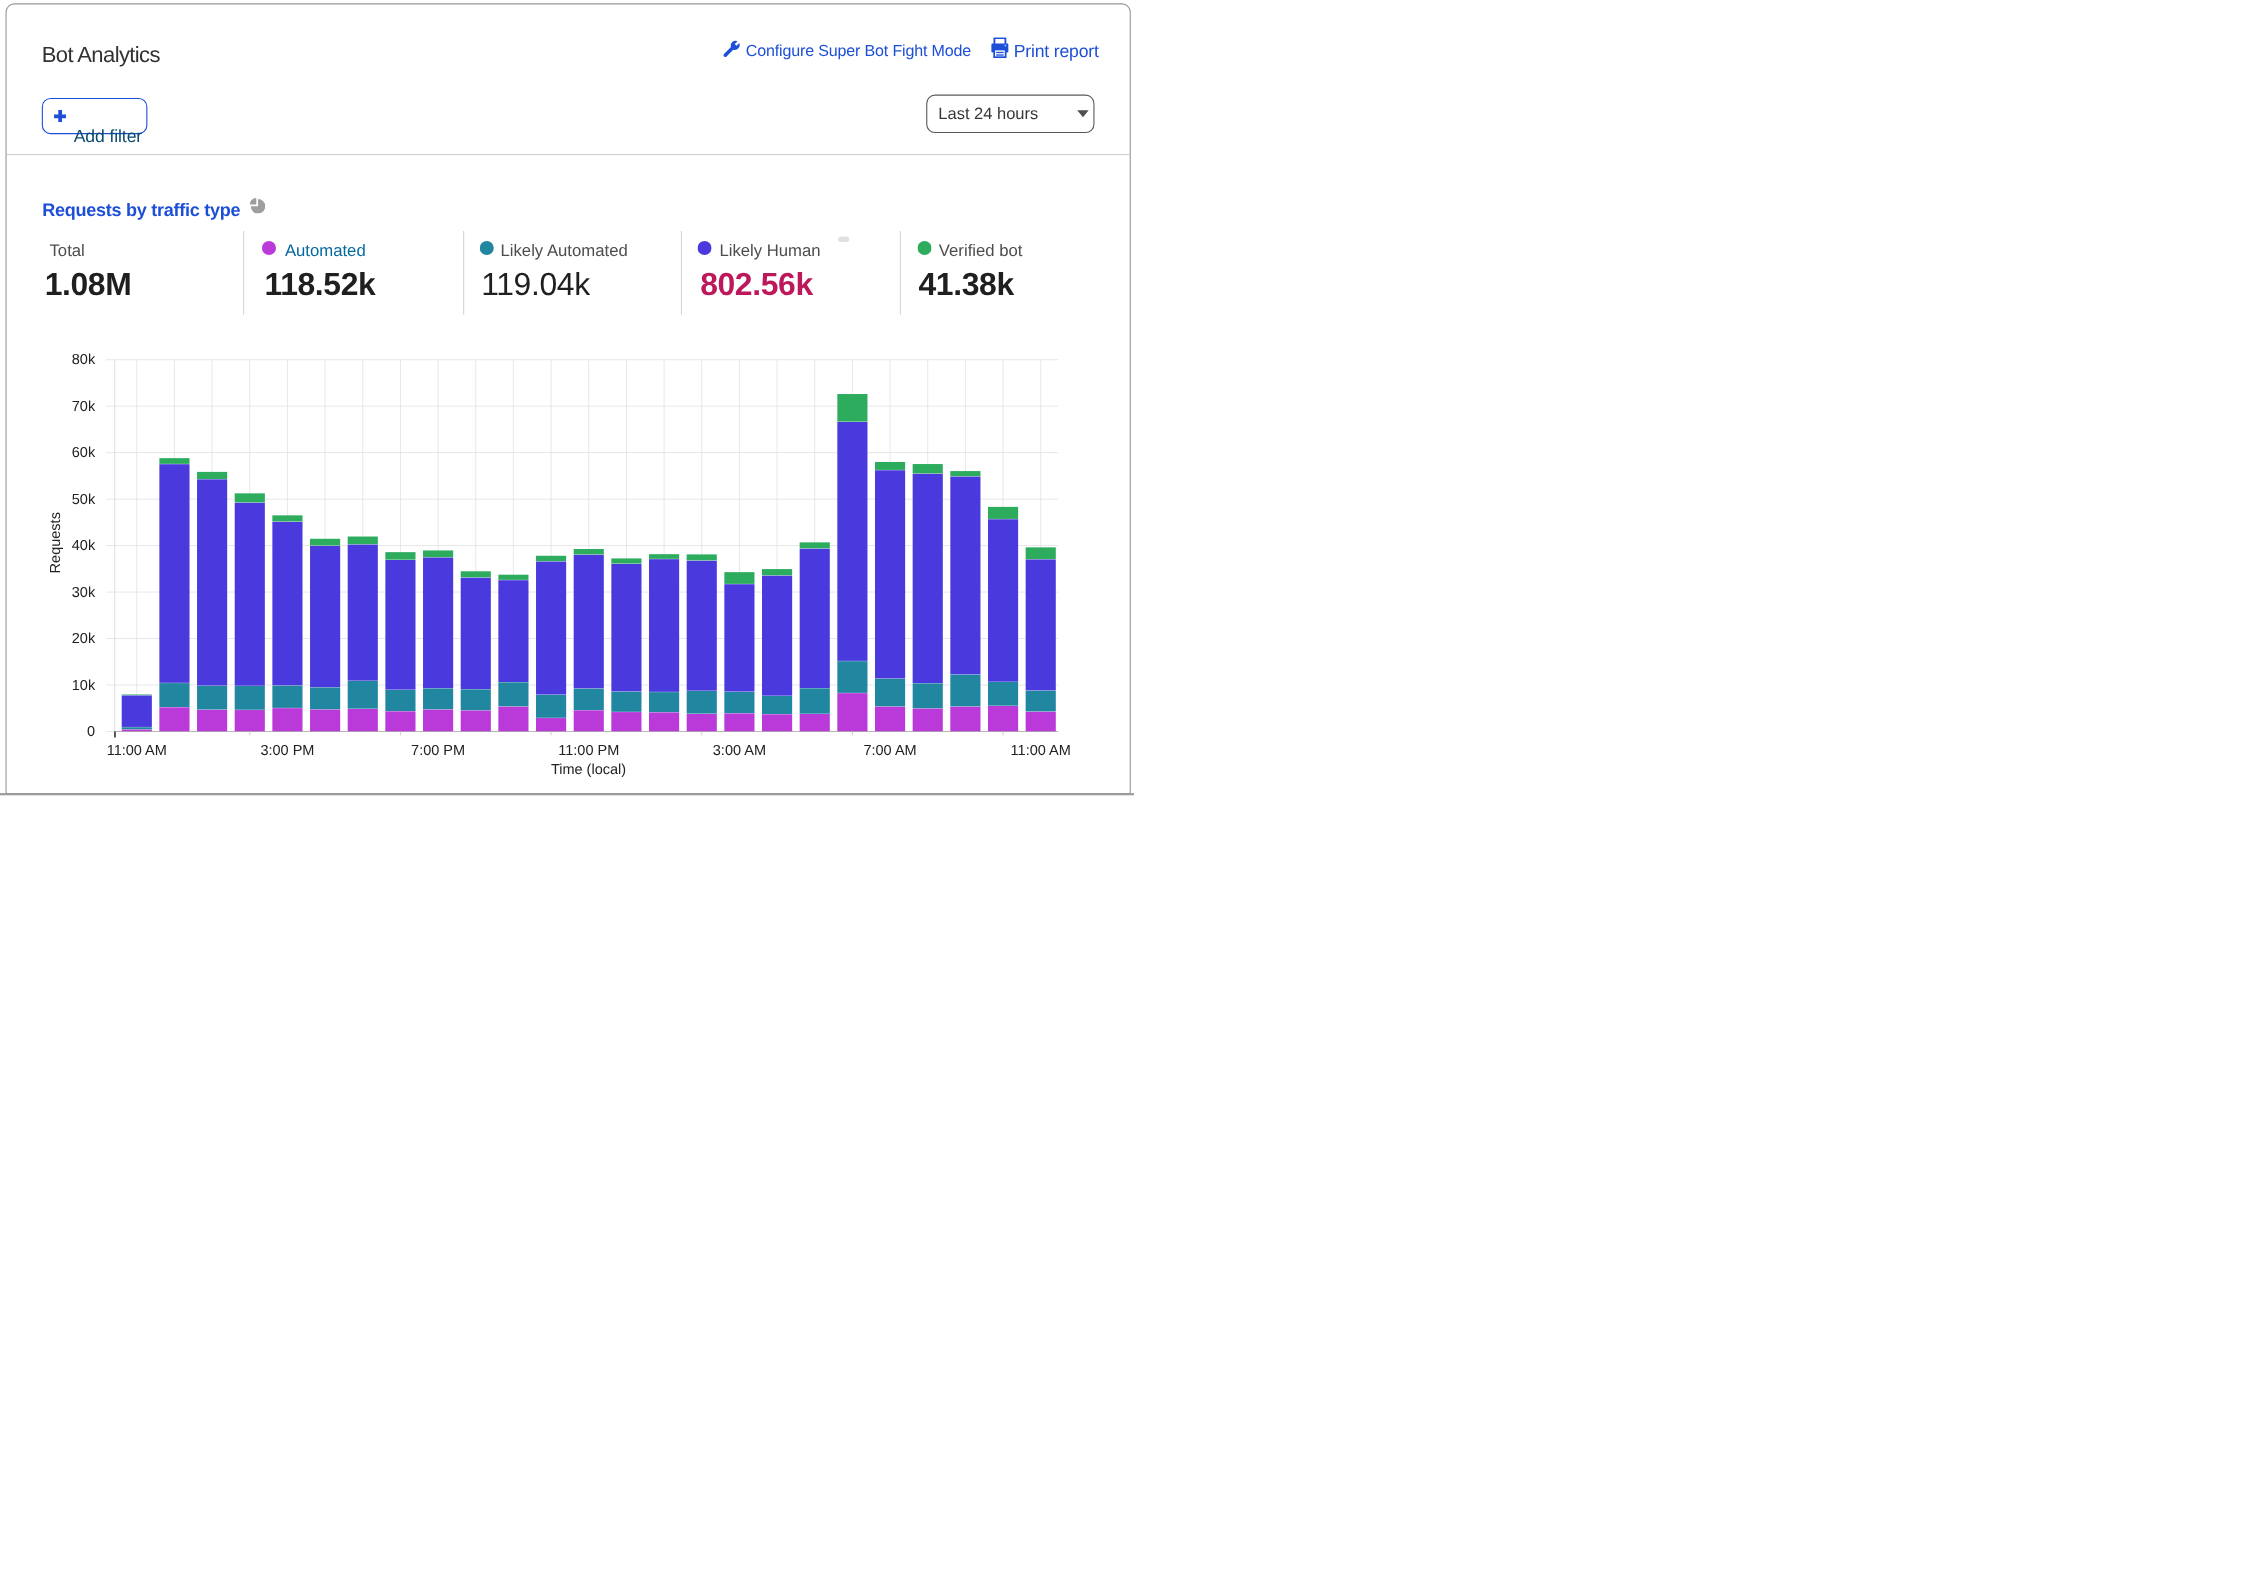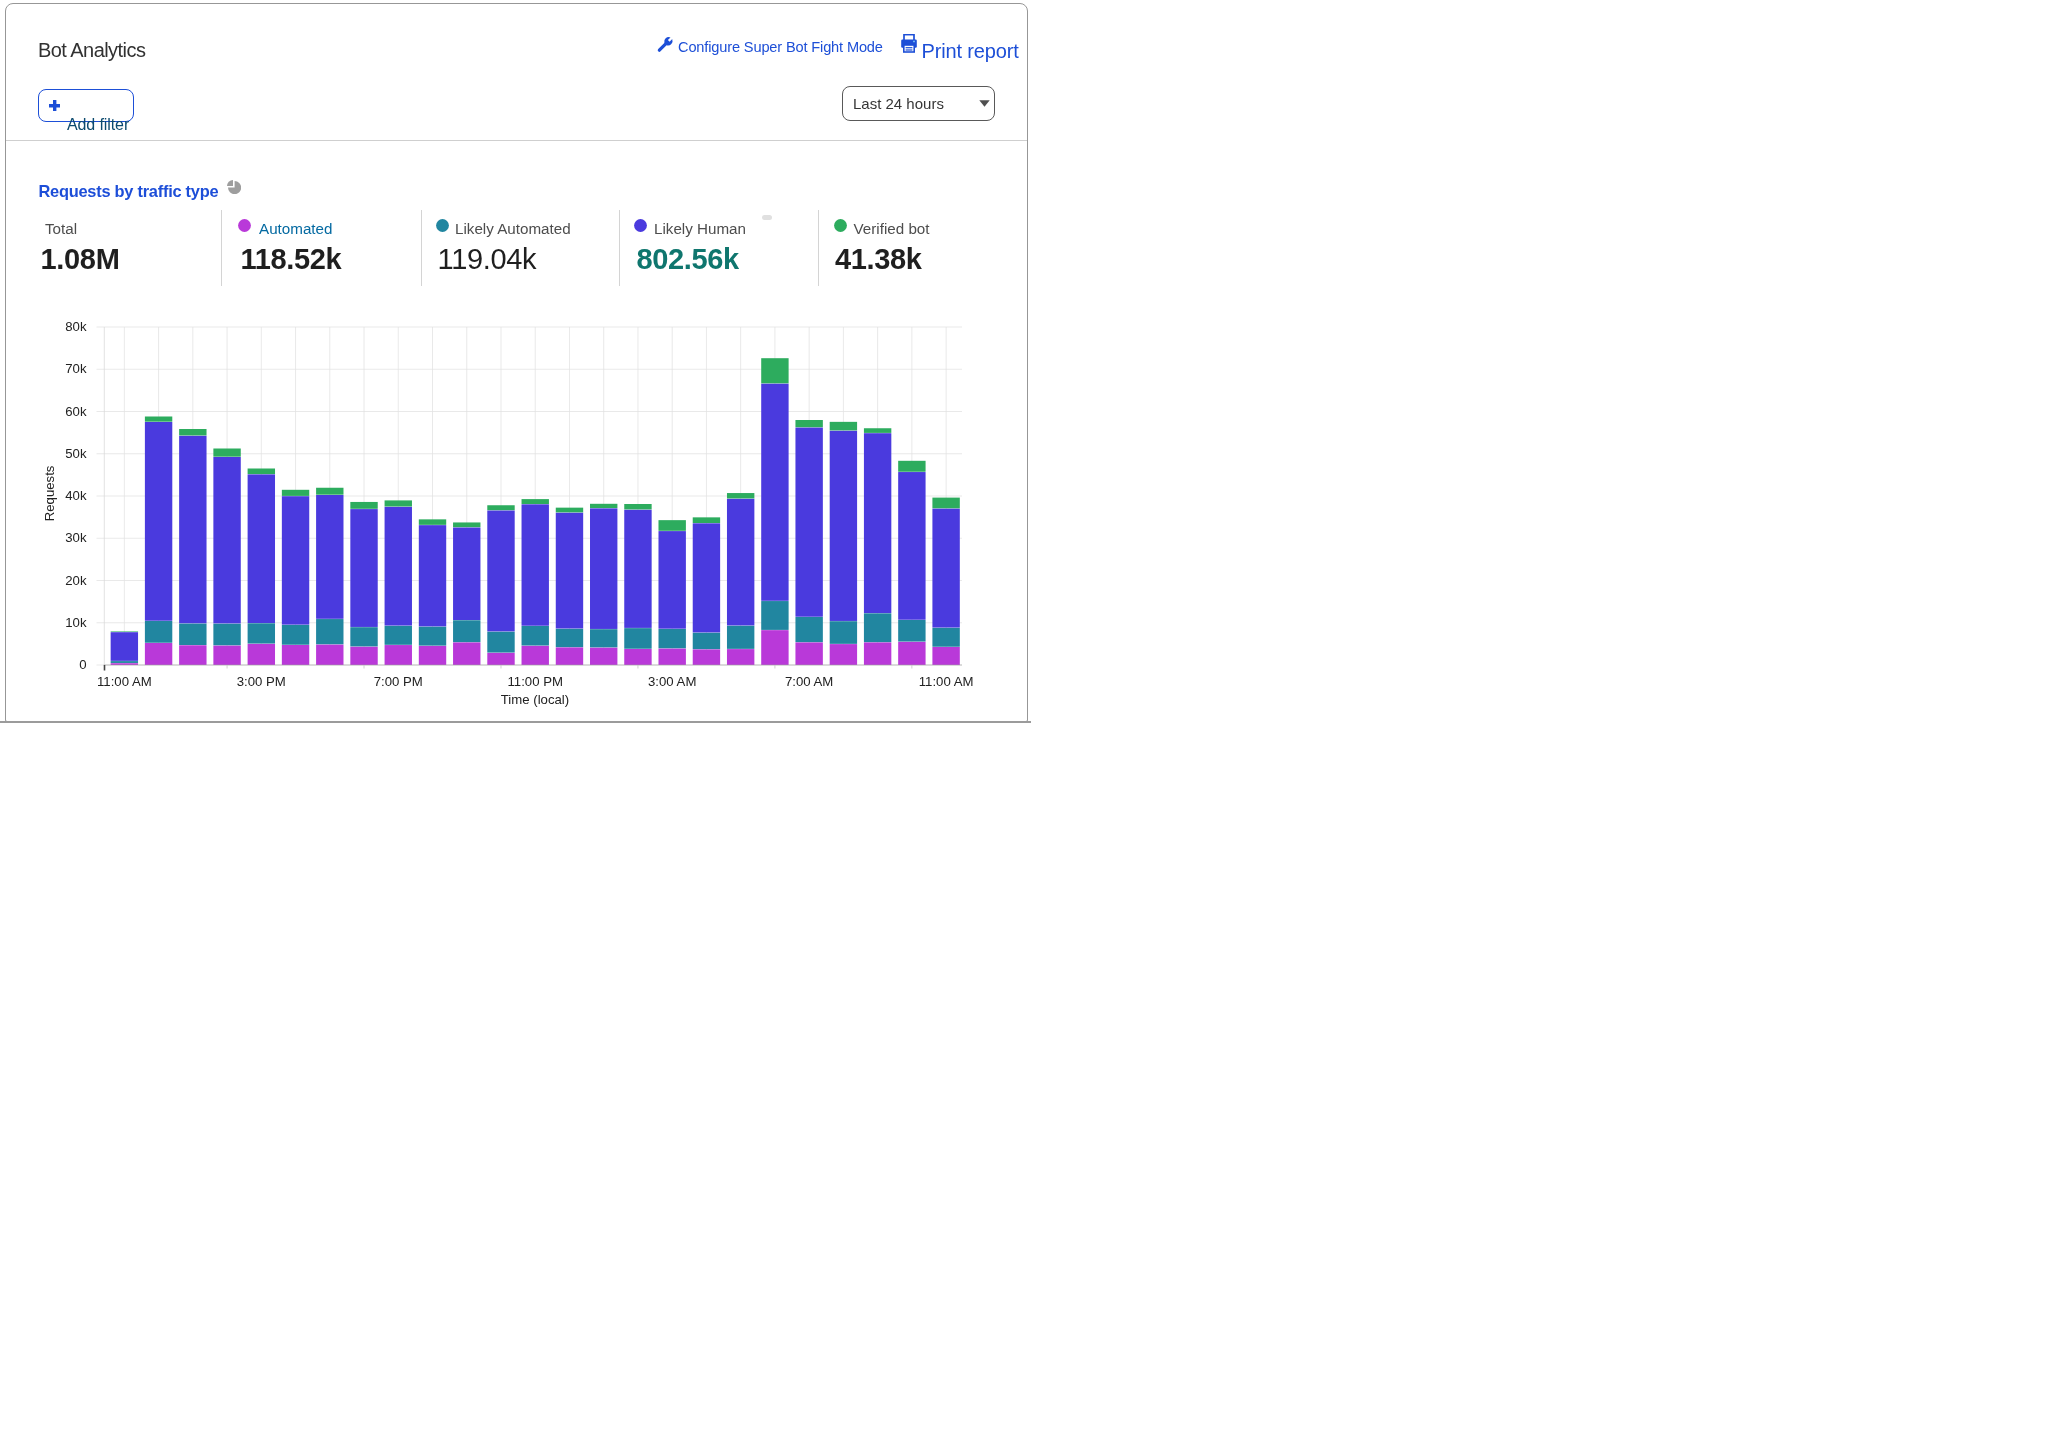--- a/index.html
+++ b/index.html
@@ -17,21 +17,21 @@
 </svg>
 <div class="abs" style="left:678px;top:38.1px;font-size:14.6px;color:#1d4fd7;letter-spacing:-0.15px;line-height:1.3">Configure Super Bot Fight Mode</div>
 <svg class="abs" style="left:901px;top:34px" width="16" height="19" viewBox="0 0 16 19">
 <rect x="3" y="0.6" width="10" height="6.5" fill="#fff" stroke="#1d4fd7" stroke-width="1.7"></rect>
 <rect x="0.2" y="5.6" width="15.6" height="8.2" rx="1.2" fill="#1d4fd7"></rect>
 <rect x="2.8" y="11" width="10.4" height="7" fill="#fff" stroke="#1d4fd7" stroke-width="1.6"></rect>
 <rect x="4.6" y="13.1" width="6.8" height="1.2" fill="#1d4fd7"></rect>
 <rect x="4.6" y="15.4" width="6.8" height="1.2" fill="#1d4fd7"></rect>
 <circle cx="13" cy="7.4" r="0.9" fill="#7ec4f8"></circle>
 </svg>
-<div class="abs" style="left:921.5px;top:38.1px;font-size:20px;color:#1d4fd7;letter-spacing:-0.15px;line-height:1.3">Print report</div>
+<div class="abs" style="left:921.5px;top:38.1px;font-size:16px;color:#1d4fd7;letter-spacing:-0.15px;line-height:1.3">Print report</div>
 
 <div class="abs" style="left:37.5px;top:88.5px;width:96.5px;height:33px;border:1.5px solid #1d4fd7;border-radius:8px"></div>
 <svg class="abs" style="left:48.5px;top:99.5px" width="11.4" height="11.4" viewBox="0 0 11.4 11.4">
 <path d="M4 0 h3.4 v4 h4 v3.4 h-4 v4 h-3.4 v-4 h-4 v-3.4 h4 z" fill="#1d4fd7"></path>
 </svg>
 <div class="abs" style="left:67px;top:116px;font-size:16px;color:#0c4a6e;letter-spacing:-0.1px;line-height:1.1">Add filter</div>
 
 <div class="abs" style="left:841.5px;top:85.5px;width:153px;height:35.5px;border:1px solid #595959;border-radius:8px"></div>
 <div class="abs" style="left:853px;top:96px;font-size:15px;color:#363636;line-height:1.1">Last 24 hours</div>
 <svg class="abs" style="left:978.5px;top:99.5px" width="11" height="7" viewBox="0 0 11 7">
@@ -65,21 +65,21 @@
 <svg class="abs" style="left:634px;top:219.3px" width="13" height="13">
     <circle cx="6.5" cy="6.5" r="6.4" fill="#4a3ade"></circle>
   </svg>
 <svg class="abs" style="left:833.8px;top:219.3px" width="13" height="13">
     <circle cx="6.5" cy="6.5" r="6.4" fill="#2dac5e"></circle>
   </svg>
 
 <div class="abs" style="left:40.6px;top:244.6px;font-size:29px;font-weight:700;color:#1f1f1f;letter-spacing:-0.35px;line-height:1">1.08M</div>
 <div class="abs" style="left:240.5px;top:244.6px;font-size:29px;font-weight:700;color:#1f1f1f;letter-spacing:-0.35px;line-height:1">118.52k</div>
 <div class="abs" style="left:437.5px;top:244.6px;font-size:29px;font-weight:400;color:#1f1f1f;letter-spacing:-0.35px;line-height:1">119.04k</div>
-<div class="abs" style="left:636.5px;top:244.6px;font-size:29px;font-weight:700;color:#0f766e;letter-spacing:-0.35px;line-height:1">802.56k</div>
+<div class="abs" style="left:636.5px;top:244.6px;font-size:29px;font-weight:700;color:#be185d;letter-spacing:-0.35px;line-height:1">802.56k</div>
 <div class="abs" style="left:835px;top:244.6px;font-size:29px;font-weight:700;color:#1f1f1f;letter-spacing:-0.35px;line-height:1">41.38k</div>
 
 <svg width="1031" height="725" viewBox="0 0 1031 725" style="position:absolute;left:0;top:0">
 <line x1="96.5" y1="327.00" x2="962" y2="327.00" stroke="#e2e2e2" stroke-width="0.75"></line>
 <line x1="96.5" y1="369.25" x2="962" y2="369.25" stroke="#e2e2e2" stroke-width="0.75"></line>
 <line x1="96.5" y1="411.50" x2="962" y2="411.50" stroke="#e2e2e2" stroke-width="0.75"></line>
 <line x1="96.5" y1="453.75" x2="962" y2="453.75" stroke="#e2e2e2" stroke-width="0.75"></line>
 <line x1="96.5" y1="496.00" x2="962" y2="496.00" stroke="#e2e2e2" stroke-width="0.75"></line>
 <line x1="96.5" y1="538.25" x2="962" y2="538.25" stroke="#e2e2e2" stroke-width="0.75"></line>
 <line x1="96.5" y1="580.50" x2="962" y2="580.50" stroke="#e2e2e2" stroke-width="0.75"></line>

